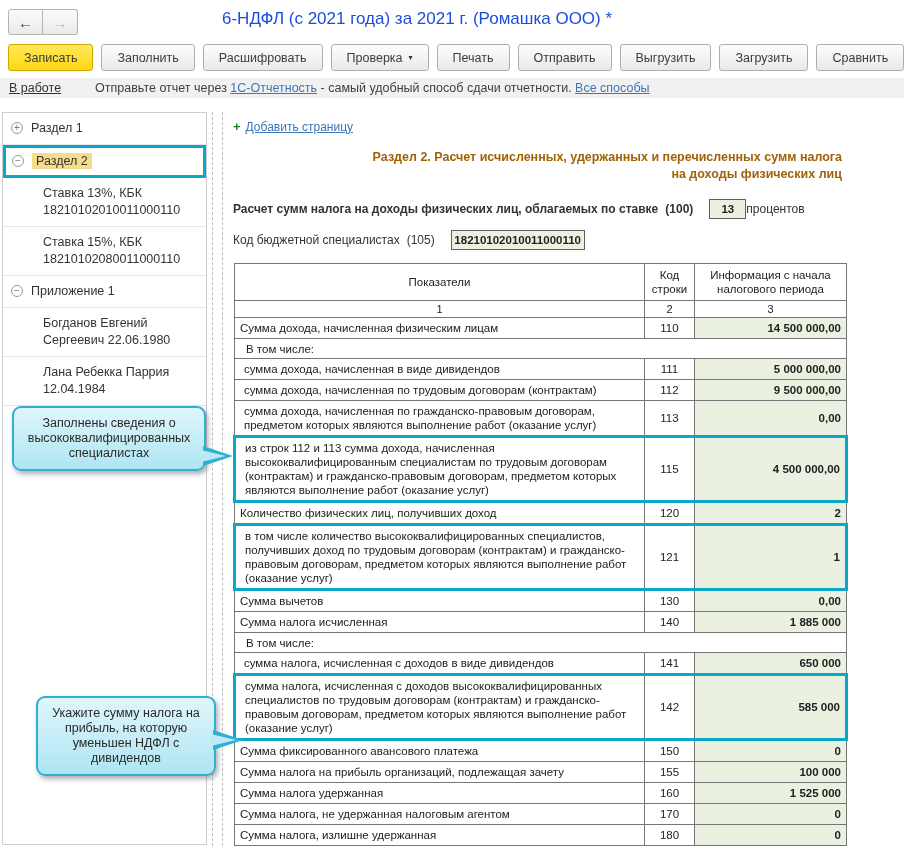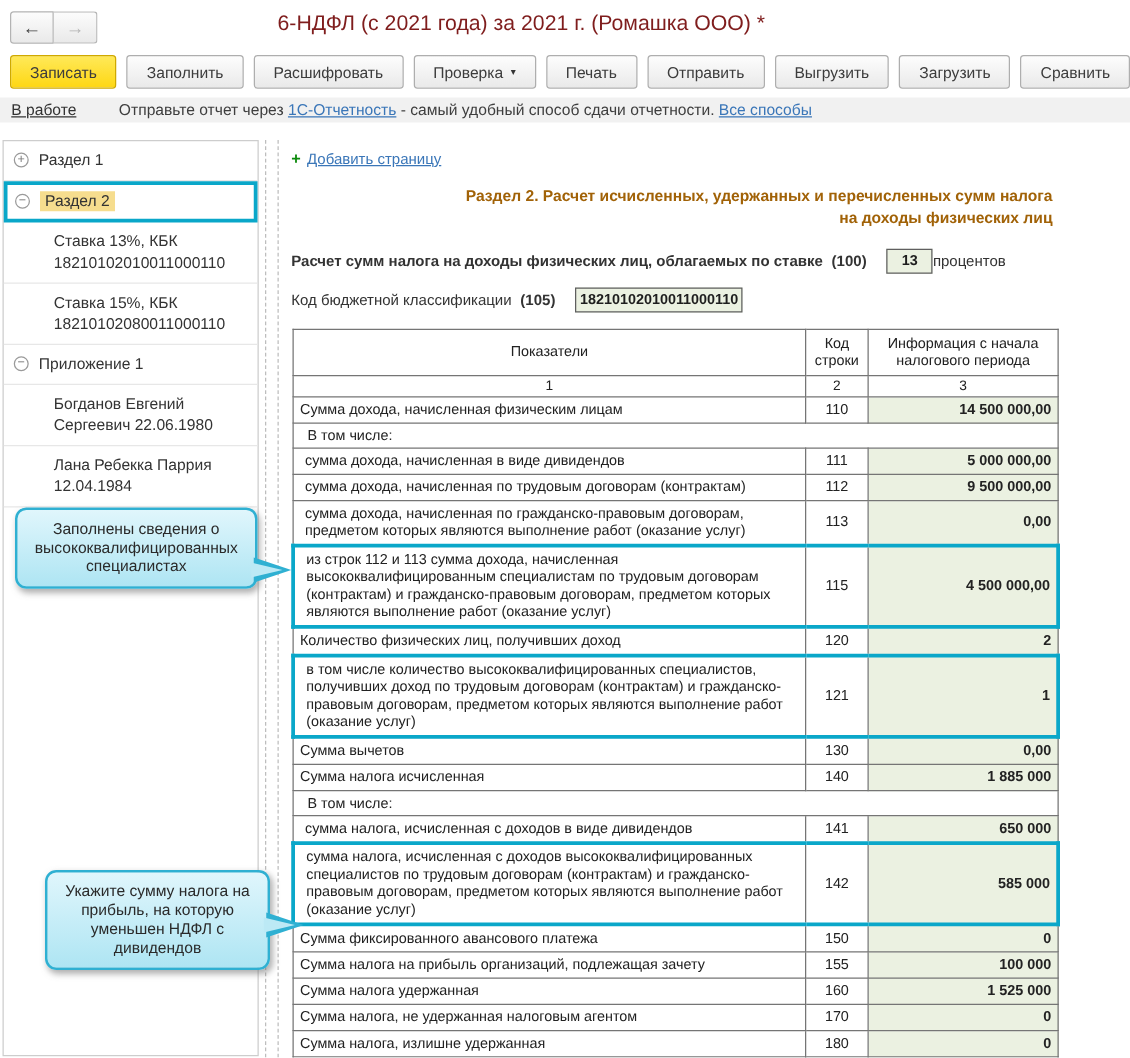--- a/index.html
+++ b/index.html
@@ -13,21 +13,21 @@
   .titlebar { position: absolute; top: 0; left: 0; right: 0; height: 42px; background: #fff; }
   .navgroup { position: absolute; left: 8px; top: 9px; display: flex; }
   .navbtn {
     width: 35px; height: 26px; border: 1px solid #b3b3b3;
     background: linear-gradient(#fcfcfc, #e9e9e9);
     display: flex; align-items: center; justify-content: center;
     font-size: 15px; color: #3d3d3d; cursor: pointer;
   }
   .navbtn.back { border-radius: 3px 0 0 3px; }
   .navbtn.fwd  { border-radius: 0 3px 3px 0; border-left: none; color: #b5b5b5; }
-  .page-title { position: absolute; left: 222px; top: 9px; font-size: 17px; color: #7f1d1d; white-space: nowrap; }
+  .page-title { position: absolute; left: 222px; top: 9px; font-size: 17px; color: #1d4ed8; white-space: nowrap; }
 
   
   .toolbar { position: absolute; top: 44px; left: 8px; display: flex; gap: 8px; }
   .tbtn {
     height: 27px; padding: 0 15px; border: 1px solid #aeaeae; border-radius: 3px;
     background: linear-gradient(#fdfdfd, #e9e9e9);
     font-family: inherit; font-size: 12.5px; color: #3c3c3c;
     display: flex; align-items: center; gap: 6px; cursor: pointer; white-space: nowrap;
   }
   .tbtn.primary { background: linear-gradient(#ffe959, #fed713); border-color: #cfa900; }
@@ -77,21 +77,21 @@
   .paren-code { font-weight: bold; margin-left: 7px; }
   .kbk-line { margin: 11px 0 0 3px; display: flex; align-items: center; font-size: 12px; }
   .field {
     background: #ebf1e1; border: 1px solid #5f5f5f; height: 20px;
     display: inline-flex; align-items: center; justify-content: center;
     font-weight: bold; font-size: 11.5px; color: #1e1e1e;
   }
   .field.rate { width: 37px; margin-left: 16px; }
   .field.kbk { width: 134px; margin-left: 16px; }
   .suffix { }
-  .kbk-line .paren-code { font-weight: bold; }
+  .kbk-line .paren-code { font-weight: normal; }
 
   
   table.report { border-collapse: collapse; width: 612px; margin: 13px 0 0 3px; table-layout: fixed; }
   .report td, .report th { border: 1px solid #757575; font-size: 11.5px; color: #222; vertical-align: middle; }
   .report th { font-weight: normal; text-align: center; line-height: 14px; padding: 4px 2px; height: 36px; }
   .report col.c1 { width: 410px; } .report col.c2 { width: 50px; } .report col.c3 { width: 152px; }
   .report tr.numrow td { text-align: center; font-size: 11px; padding: 1px; height: 17px; }
   .report td.lbl { padding: 3px 5px; line-height: 14px; }
   .report td.lbl.sub { padding-left: 9px; }
   .report tr.group td { padding: 3px 5px 3px 11px; height: 20px; }
@@ -195,21 +195,21 @@
     <div>Раздел 2. Расчет исчисленных, удержанных и перечисленных сумм налога</div>
     <div>на доходы физических лиц</div>
   </div>
   <div class="rate-line">
     <span class="rate-label">Расчет сумм налога на доходы физических лиц, облагаемых по ставке</span>
     <span class="paren-code">(100)</span>
     <span class="field rate">13</span>
     <span class="suffix">процентов</span>
   </div>
   <div class="kbk-line">
-    <span>Код бюджетной классификации</span>
+    <span>Код бюджетной специалистах</span>
     <span class="paren-code">(105)</span>
     <span class="field kbk">18210102010011000110</span>
   </div>
 
   <table class="report">
     <colgroup>
         <col class="c1">
         <col class="c2">
         <col class="c3">
       </colgroup>

